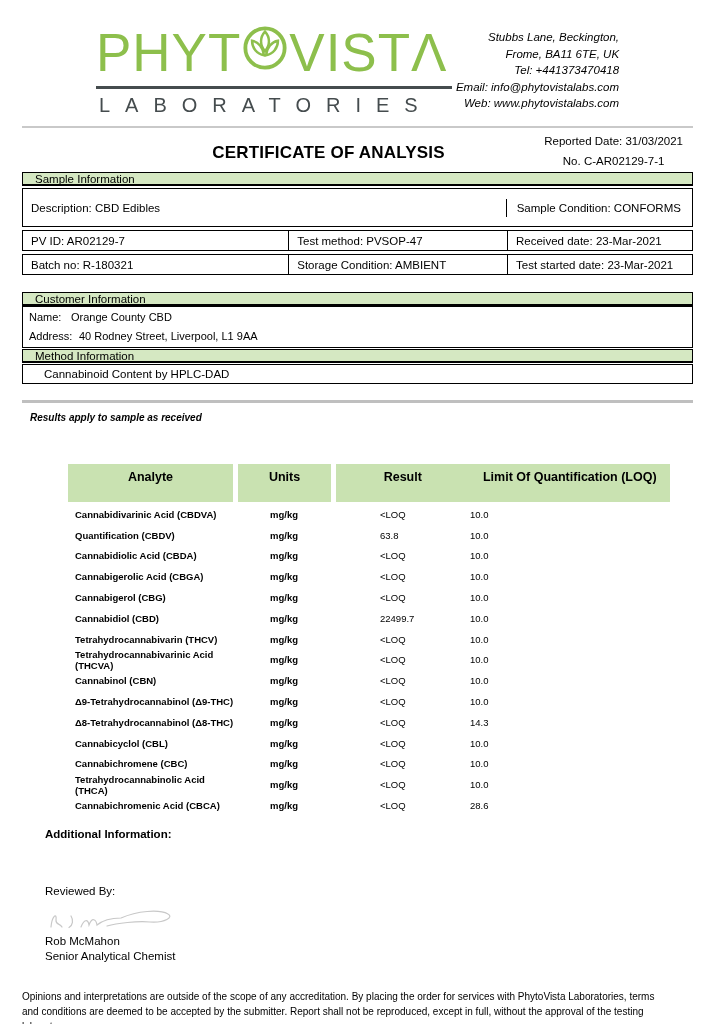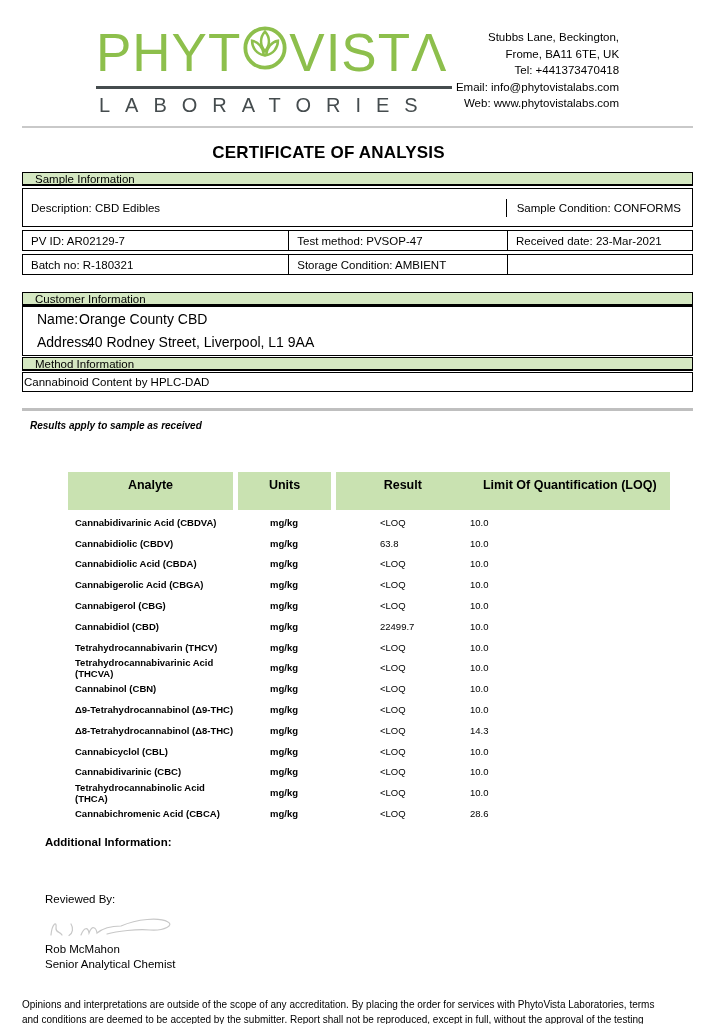--- a/index.html
+++ b/index.html
@@ -15,48 +15,48 @@
   }
   
   .hdr { display:flex; justify-content:center; }
   .logo-block { width:360px; }
   .logo-main { display:flex; align-items:center; font-size:53px; line-height:1;
                color:var(--green); letter-spacing:1px; }
   .logo-main .leaf { margin:0 1px; }
   .logo-rule { border-top:3px solid #454c4e; margin-top:7px; width:356px; }
   .logo-sub { margin-top:5px; padding-left:3px; font-size:20px; letter-spacing:15px;
               color:#454c4e; white-space:nowrap; }
-  .contact { text-align:right; font-size:11.5px; line-height:16.5px; padding-top:4px; }
+  .contact { text-align:right; font-size:11.5px; line-height:16.5px; padding-top:4px;font-style:italic; }
   .hdr-rule { margin-top:9px; border-top:2px solid #c9c9c9; }
   
   .title-row { position:relative; height:44px; }
   .page-title { text-align:center; padding-top:15px; padding-right:58px;
                 font-size:17px; font-weight:bold; letter-spacing:.2px; }
   .report-meta { position:absolute; right:10px; top:3px; text-align:center;
                  font-size:11.5px; line-height:20px; }
   
   .section-bar { background:var(--bar-green); border:1px solid #000; border-bottom-width:2px;
                  height:14px; display:flex; align-items:center; padding-left:12px;
                  font-size:11.5px; font-weight:normal; }
   .section-bar span { text-decoration:underline; }
   .desc-row { margin-top:2px; border:1px solid #000; height:39px; display:flex; font-size:11.5px;align-items:center; }
   .desc-cell { flex:0 0 72.3%; border-right:1px solid #000; padding:3px 8px; }
   .cond-cell { flex:1; display:flex; align-items:center; padding-left:10px; }
   .grid-row { margin-top:3px; border:1px solid #000; height:21px; display:flex; font-size:11.5px; }
   .grid-row > div { display:flex; align-items:center; padding-left:8px; }
   .g1 { flex:0 0 39.8%; border-right:1px solid #000; }
   .g2 { flex:0 0 32.7%; border-right:1px solid #000; }
   .g3 { flex:1; }
-  .cust-box { border:1px solid #000; padding:3px 8px 5px; font-size:14px; }
+  .cust-box { border:1px solid #000; padding:3px 0 5px; font-size:11px; }
   .cust-line { display:flex; padding-left:6px; margin-top:1px; }
   .cust-line.addr { margin-top:7px; }
   .cust-label { width:42px; }
   .cust-label.addr-label { width:50px; }
   .method-box { margin-top:1px; border:1px solid #000; height:20px; display:flex;
-                align-items:center; padding-left:1px; font-size:11.5px; }
+                align-items:center; padding-left:21px; font-size:11.5px; }
   
   .divider { margin-top:16px; height:3px; background:#bfbfbf; }
   .results-note { margin-top:9px; margin-left:8px; font-size:10px; font-weight:bold; font-style:italic; }
   .results-table { margin-top:41px; margin-left:46px; width:602px; }
   .rt-header { display:flex; gap:5px; height:38px; font-size:12.5px; font-weight:bold; }
   .rt-header > div { background:var(--tbl-green); padding-top:6px; text-align:center; }
   .h-analyte { width:165px; }
   .h-units { width:93px; }
   .h-merged { flex:1; display:flex; padding-top:0 !important; }
   .h-merged > div { padding-top:6px; text-align:center; }
@@ -101,38 +101,43 @@
       <div>Stubbs Lane, Beckington,</div>
       <div>Frome, BA11 6TE, UK</div>
       <div>Tel: +441373470418</div>
       <div>Email: info@phytovistalabs.com</div>
       <div>Web: www.phytovistalabs.com</div>
     </div>
   </div>
   <div class="hdr-rule"></div>
 
   <div class="title-row">
+    <div class="report-meta">
+      <div>Reported Date: 31/03/2021</div>
+      <div>No. C-AR02129-7-1</div>
+    </div>
     <div class="page-title">CERTIFICATE OF ANALYSIS</div>
   </div>
 
   <div class="section-bar">
     <span>Sample Information</span>
   </div>
   <div class="desc-row">
     <div class="desc-cell">Description: CBD Edibles</div>
     <div class="cond-cell">Sample Condition: CONFORMS</div>
   </div>
   <div class="grid-row">
     <div class="g1">PV ID: AR02129-7</div>
     <div class="g2">Test method: PVSOP-47</div>
     <div class="g3">Received date: 23-Mar-2021</div>
   </div>
   <div class="grid-row">
     <div class="g1">Batch no: R-180321</div>
     <div class="g2">Storage Condition: AMBIENT</div>
+    <div class="g3">Test started date: 23-Mar-2021</div>
   </div>
 
   <div class="section-bar" style="margin-top:17px;">
     <span>Customer Information</span>
   </div>
   <div class="cust-box">
     <div class="cust-line">
       <span class="cust-label">Name:</span>
       <span>Orange County CBD</span>
     </div>
@@ -162,21 +167,21 @@
     <div class="rt-body">
 
         <div class="rt-row">
           <div class="c-analyte">Cannabidivarinic Acid (CBDVA)</div>
           <div class="c-units">mg/kg</div>
           <div class="c-result">&lt;LOQ</div>
           <div class="c-loq">10.0</div>
         </div>
 
         <div class="rt-row">
-          <div class="c-analyte">Cannabidiolic (CBDV)</div>
+          <div class="c-analyte">Quantification (CBDV)</div>
           <div class="c-units">mg/kg</div>
           <div class="c-result">63.8</div>
           <div class="c-loq">10.0</div>
         </div>
 
         <div class="rt-row">
           <div class="c-analyte">Cannabidiolic Acid (CBDA)</div>
           <div class="c-units">mg/kg</div>
           <div class="c-result">&lt;LOQ</div>
           <div class="c-loq">10.0</div>
@@ -239,21 +244,21 @@
         </div>
 
         <div class="rt-row">
           <div class="c-analyte">Cannabicyclol (CBL)</div>
           <div class="c-units">mg/kg</div>
           <div class="c-result">&lt;LOQ</div>
           <div class="c-loq">10.0</div>
         </div>
 
         <div class="rt-row">
-          <div class="c-analyte">Cannabidivarinic (CBC)</div>
+          <div class="c-analyte">Cannabichromene (CBC)</div>
           <div class="c-units">mg/kg</div>
           <div class="c-result">&lt;LOQ</div>
           <div class="c-loq">10.0</div>
         </div>
 
         <div class="rt-row">
           <div class="c-analyte">Tetrahydrocannabinolic Acid (THCA)</div>
           <div class="c-units">mg/kg</div>
           <div class="c-result">&lt;LOQ</div>
           <div class="c-loq">10.0</div>

